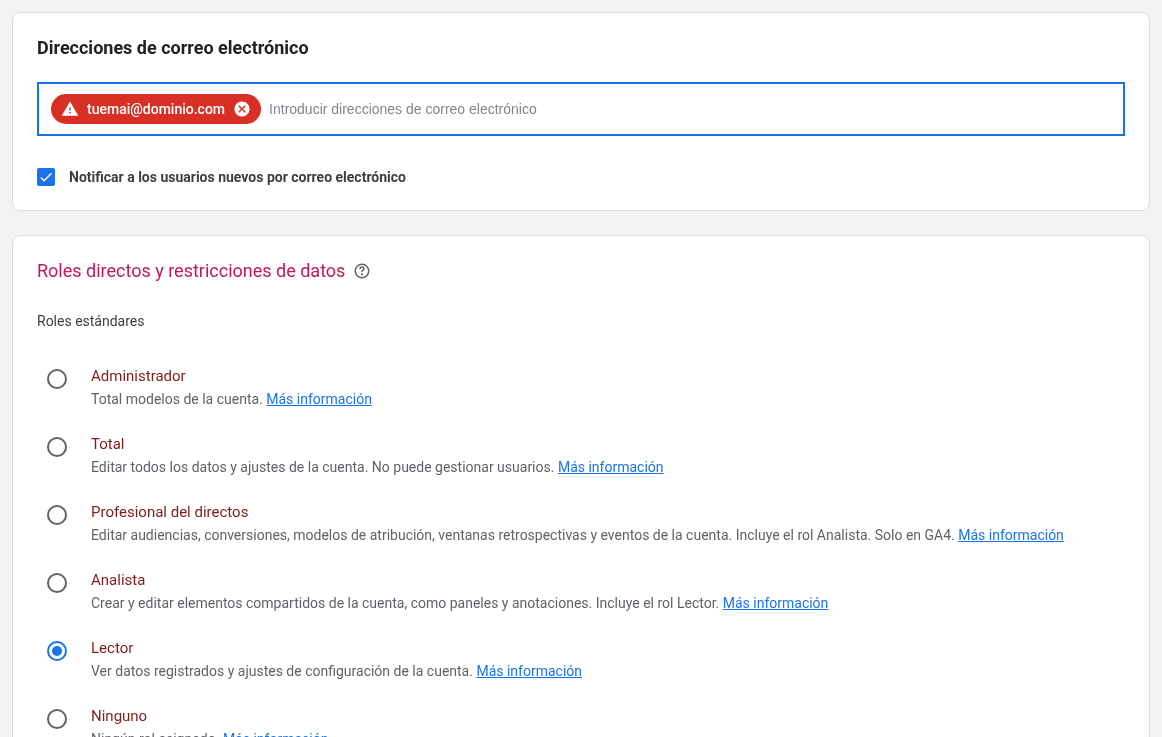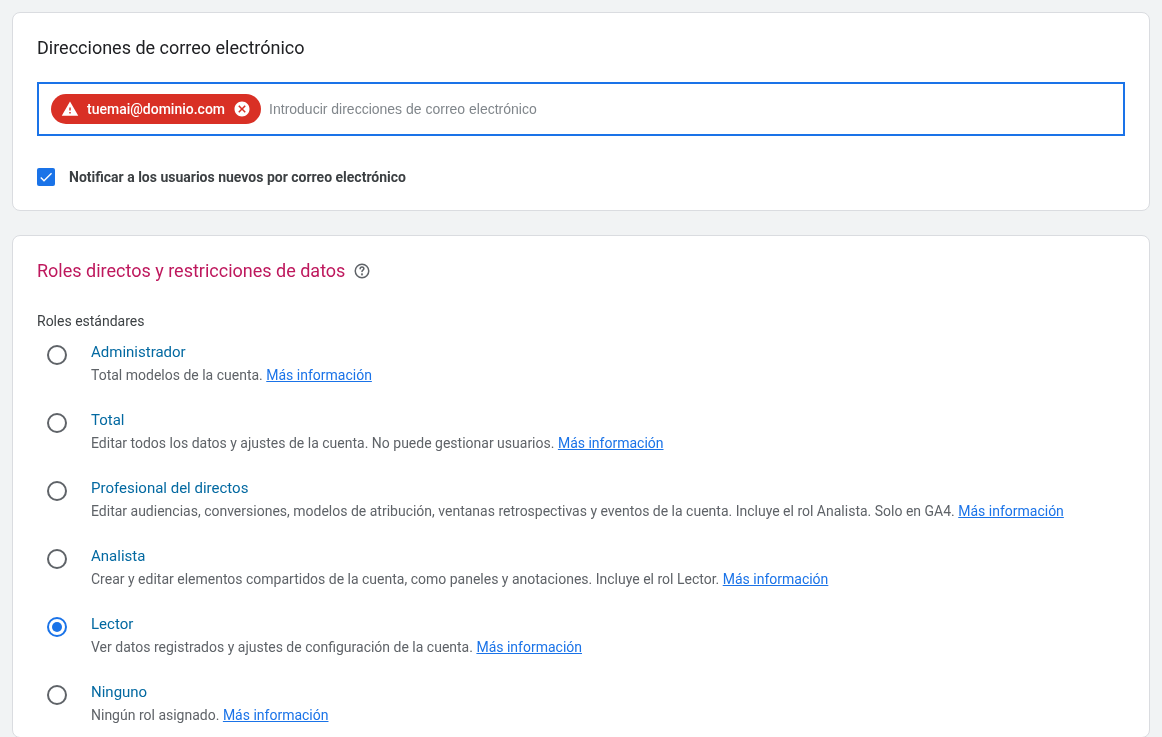--- a/index.html
+++ b/index.html
@@ -16,21 +16,21 @@
     }
     .card {
       background: #fff;
       border: 1px solid #dadce0;
       border-radius: 8px;
       padding: 24px;
       margin-bottom: 24px;
     }
     .card-title {
       font-size: 18px;
-      font-weight: 400;
+      font-weight: 700;
       color: #202124;
       margin-bottom: 24px;
     }
     .email-input-box {
       border: 2px solid #1a73e8;
       border-radius: 0;
       padding: 10px 12px;
       display: flex;
       align-items: center;
       gap: 8px;
@@ -110,20 +110,21 @@
     .help-icon {
       width: 18px;
       height: 18px;
       display: inline-flex;
       color: #5f6368;
       cursor: pointer;
     }
     .subsection-title {
       font-size: 14px;
       color: #3c4043;
+      margin-bottom: 24px;
     }
     .role-option {
       display: flex;
       align-items: flex-start;
       gap: 24px;
       padding: 14px 10px;
     }
     .radio {
       width: 20px;
       height: 20px;
@@ -144,21 +145,21 @@
       width: 10px;
       height: 10px;
       background: #1a73e8;
       border-radius: 50%;
     }
     .role-content {
       flex: 1;
     }
     .role-name {
       font-size: 15px;
-      color: #0369a1;
+      color: #7f1d1d;
       margin-bottom: 6px;
     }
     .role-desc {
       font-size: 14px;
       color: #5f6368;
     }
     .more-info-link {
       color: #1a73e8;
       text-decoration: underline;
       cursor: pointer;

